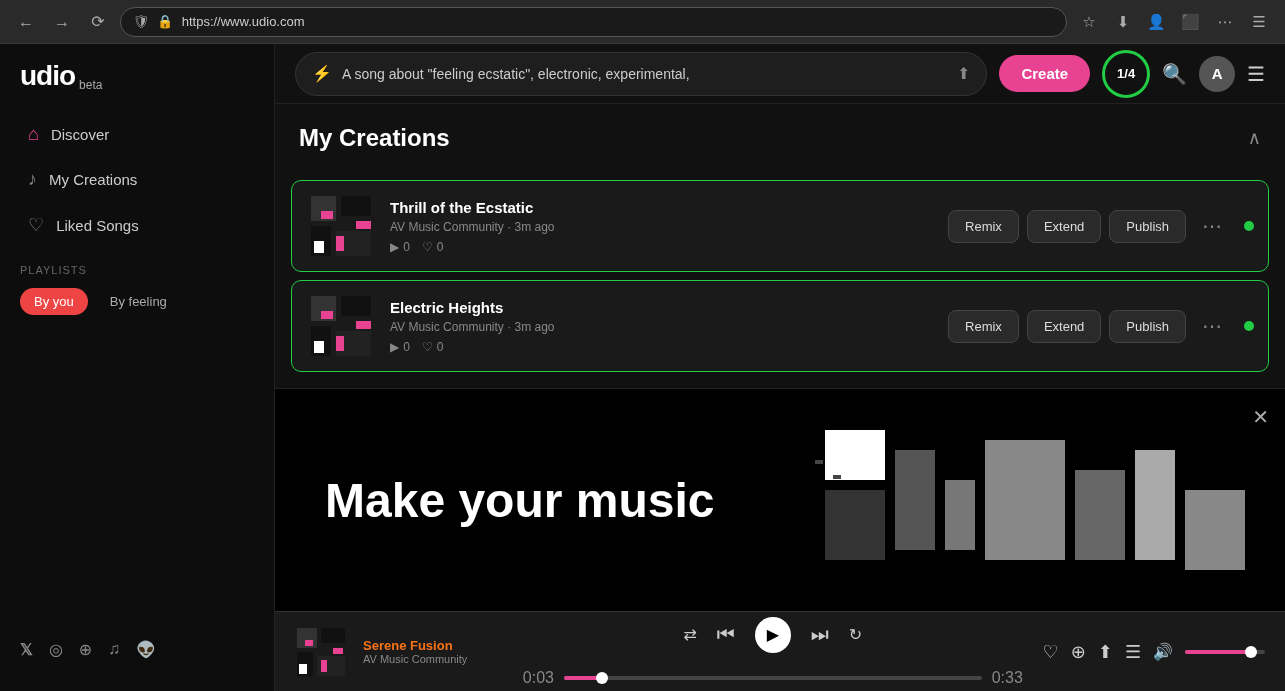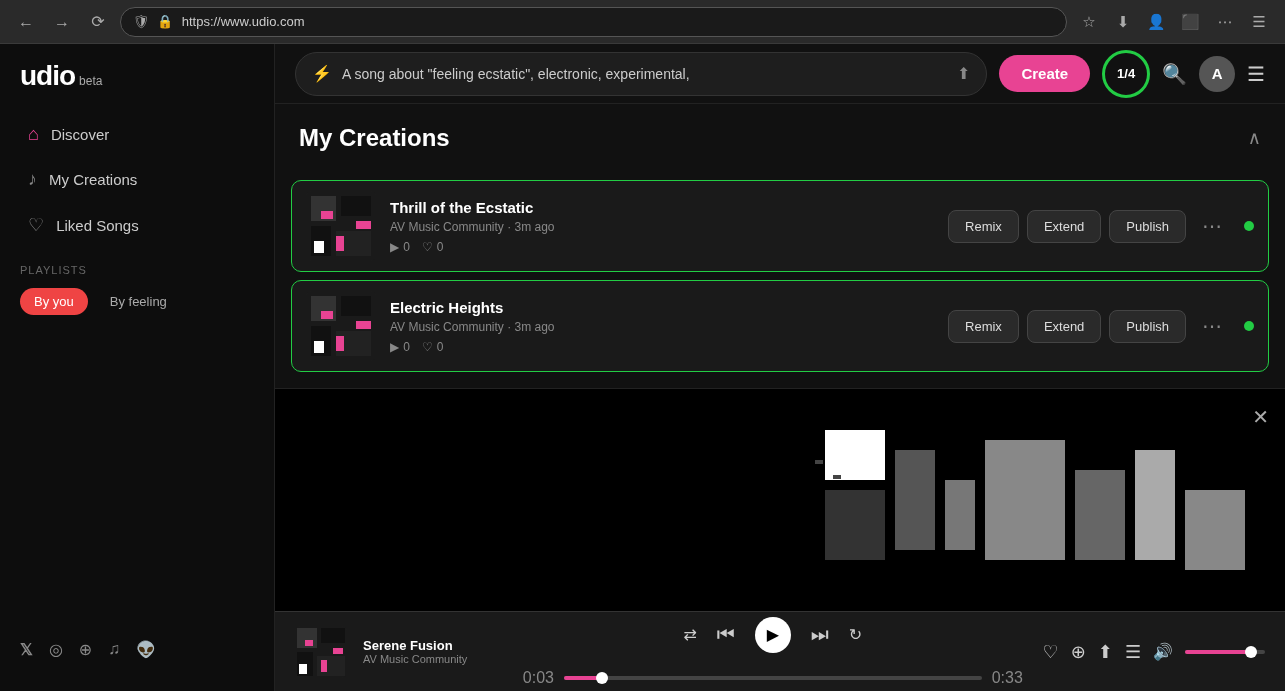--- a/index.html
+++ b/index.html
@@ -68,21 +68,21 @@
       background: #0d0d0d;
       display: flex;
       flex-direction: column;
       padding: 16px 0;
       flex-shrink: 0;
       border-right: 1px solid #222;
     }
     .logo-area {
       padding: 0 16px 20px 20px;
       display: flex;
-      align-items: center;
+      align-items: flex-end;
     }
     .logo-text {
       font-size: 28px;
       font-weight: 800;
       color: #fff;
       letter-spacing: -1px;
     }
     .logo-beta {
       font-size: 12px;
       color: #aaa;
@@ -351,21 +351,21 @@
       flex-shrink: 0;
     }
     .player-thumbnail {
       width: 52px; height: 52px;
       border-radius: 6px;
       overflow: hidden;
       flex-shrink: 0;
       background: #222;
     }
     .player-info { min-width: 140px; }
-    .player-title { font-size: 13px; font-weight: 600; color: #ffffff; }
+    .player-title { font-size: 13px; font-weight: 600; color: #f97316; }
     .player-sub { font-size: 11px; color: #888; }
     .player-controls {
       display: flex;
       align-items: center;
       gap: 16px;
       flex: 1;
       justify-content: center;
       flex-direction: column;
     }
     .controls-row {
@@ -608,20 +608,21 @@
             <button class="action-btn">Extend</button>
             <button class="action-btn">Publish</button>
             <button class="more-btn">⋯</button>
           </div>
           <div class="green-dot"></div>
         </div>
 
       </div>
 
       <div class="promo-panel">
+        <span class="promo-text">Make your music</span>
         <button class="promo-close">✕</button>
         <div class="promo-art">
           <svg width="600" height="160" viewBox="0 0 600 160" xmlns="http://www.w3.org/2000/svg">
             <rect x="140" y="10" width="60" height="50" fill="#fff"></rect>
             <rect x="140" y="70" width="60" height="70" fill="#333"></rect>
             <rect x="210" y="30" width="40" height="100" fill="#555"></rect>
             <rect x="260" y="60" width="30" height="70" fill="#777"></rect>
             <rect x="300" y="20" width="80" height="120" fill="#888"></rect>
             <rect x="390" y="50" width="50" height="90" fill="#666"></rect>
             <rect x="450" y="30" width="40" height="110" fill="#aaa"></rect>

